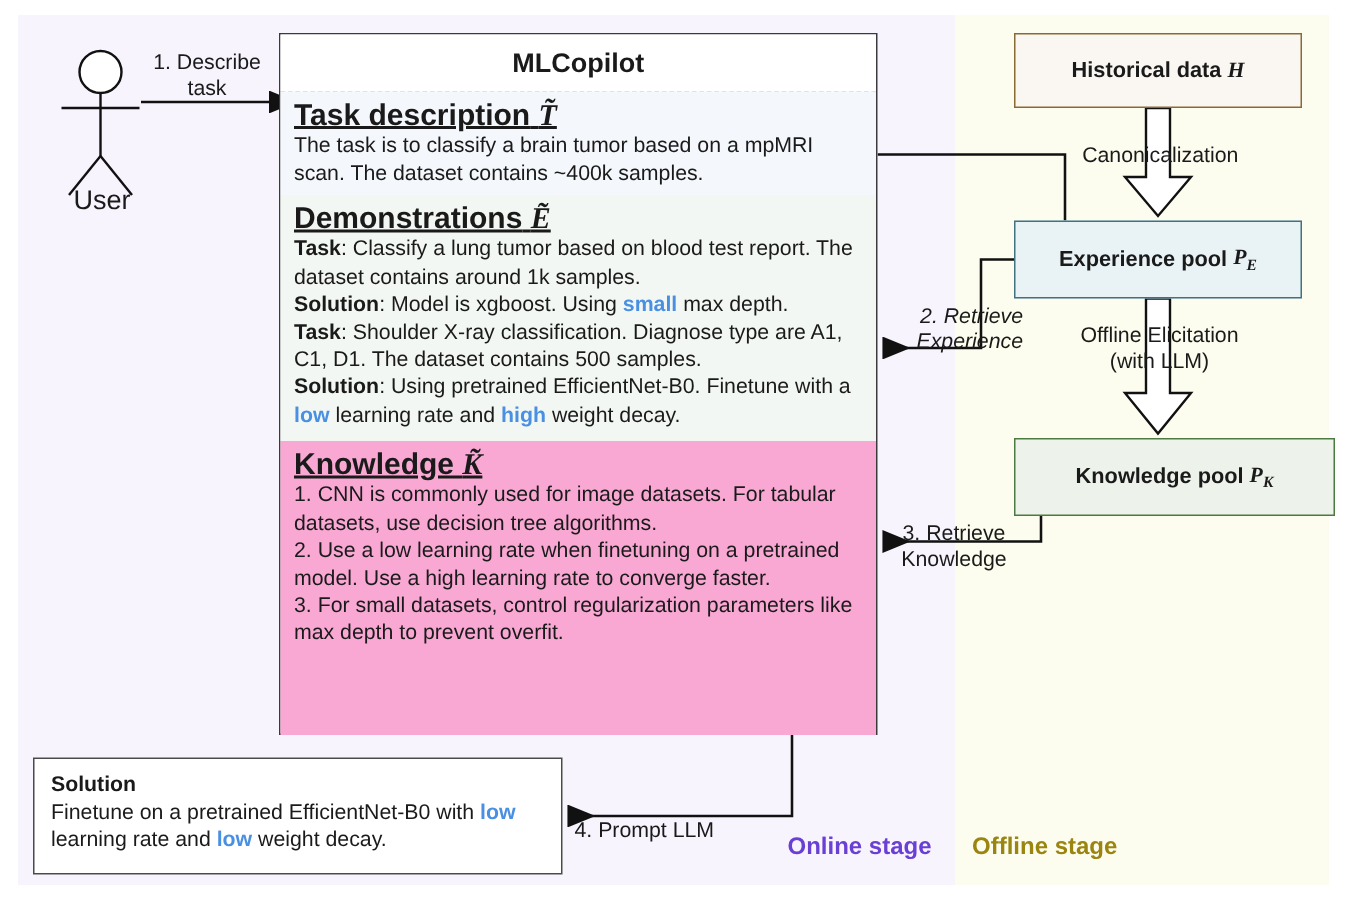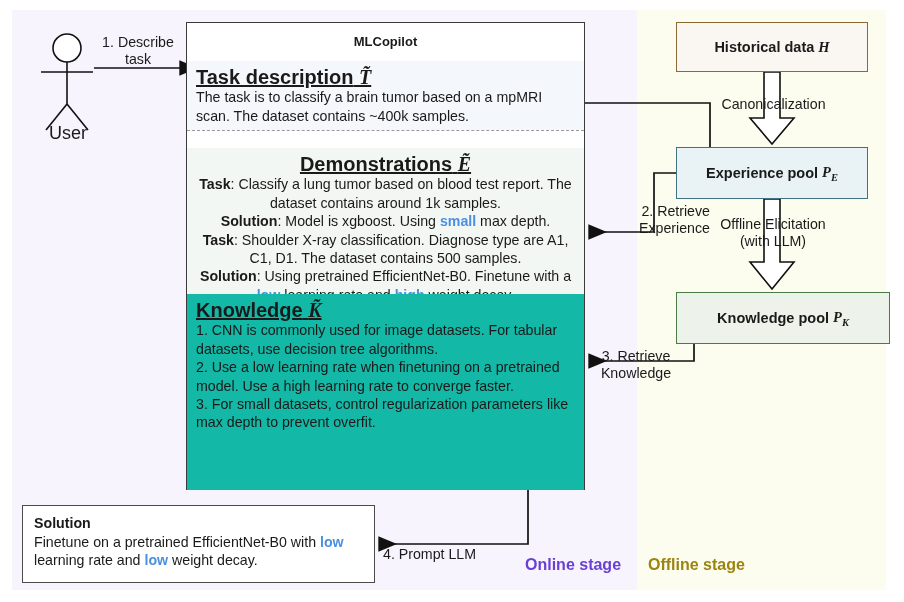--- a/index.html
+++ b/index.html
@@ -11,29 +11,29 @@
   .band{position:absolute;}
   #online-band{left:12px;top:10px;width:625px;height:580px;background:#f7f4fd;}
   #offline-band{left:637px;top:10px;width:249px;height:580px;background:#fdfdef;}
 
   
   .box{position:absolute;box-sizing:border-box;}
 
   #mlcopilot-box{left:186px;top:22px;width:399px;height:468px;
       background:#ffffff;border:1.5px solid #3a3a3a;}
   #mlcopilot-title{position:absolute;left:0;top:0;width:100%;height:38px;
-      line-height:38px;text-align:center;font-weight:bold;font-size:13px;
+      line-height:38px;text-align:center;font-weight:bold;font-size:18px;
       background:#ffffff;}
   .divider{position:absolute;left:0;width:100%;border-top:1px dashed #9a9a9a;}
 
   .sect{position:absolute;left:0;width:100%;box-sizing:border-box;
         padding:7px 9px 6px 9px;font-size:14.2px;line-height:18.4px;}
   #sect-task{top:38px;height:69px;background:#f4f7fb;}
-  #sect-demo{top:125px;height:164px;background:#f3f7f3;text-align:center;}
-  #sect-know{top:271px;height:196px;background:#14b8a6;}
+  #sect-demo{top:107px;height:164px;background:#f3f7f3;}
+  #sect-know{top:271px;height:196px;background:#f9a8d4;}
 
   .sect-head{font-weight:bold;text-decoration:underline;font-size:20px;
              display:inline-block;margin-bottom:1px;}
   .sym{font-family:"Liberation Serif","DejaVu Serif",serif;font-style:italic;
        font-weight:bold;}
   .b{font-weight:bold;}
   .hl{color:#4a90e2;font-weight:bold;}
   .p{margin:0;}
 
   
@@ -54,21 +54,21 @@
   #solution-box{left:22px;top:505px;width:353px;height:78px;background:#ffffff;
       border:1.5px solid #4a4a4a;padding:8px 11px;box-sizing:border-box;
       font-size:14.2px;line-height:18.6px;}
   #solution-title{font-weight:bold;font-size:14.2px;}
 
   
   .lbl{position:absolute;font-size:14.2px;line-height:17px;color:#1a1a1a;}
   #lbl-describe{left:88px;top:34px;width:100px;text-align:center;}
   #lbl-canon{left:686px;top:96px;width:175px;text-align:center;}
   #lbl-offline-elic{left:678px;top:216px;width:190px;text-align:center;}
-  #lbl-retrieve-exp{left:618px;top:203px;width:92px;text-align:right;}
+  #lbl-retrieve-exp{left:590px;top:203px;width:92px;text-align:right;font-style:italic;}
   #lbl-retrieve-know{left:590px;top:348px;width:92px;text-align:center;}
   #lbl-prompt{left:383px;top:510px;width:140px;text-align:left;margin-top:36px;}
 
   #lbl-online{left:525px;top:556px;font-weight:bold;font-size:16px;color:#6a3fd4;}
   #lbl-offline{left:648px;top:556px;font-weight:bold;font-size:16px;color:#9a8510;}
   #lbl-user{left:40px;top:125px;width:56px;text-align:center;font-size:18px;}
 
   svg.ov{position:absolute;left:0;top:0;width:904px;height:602px;
          pointer-events:none;overflow:visible;}
 </style>

